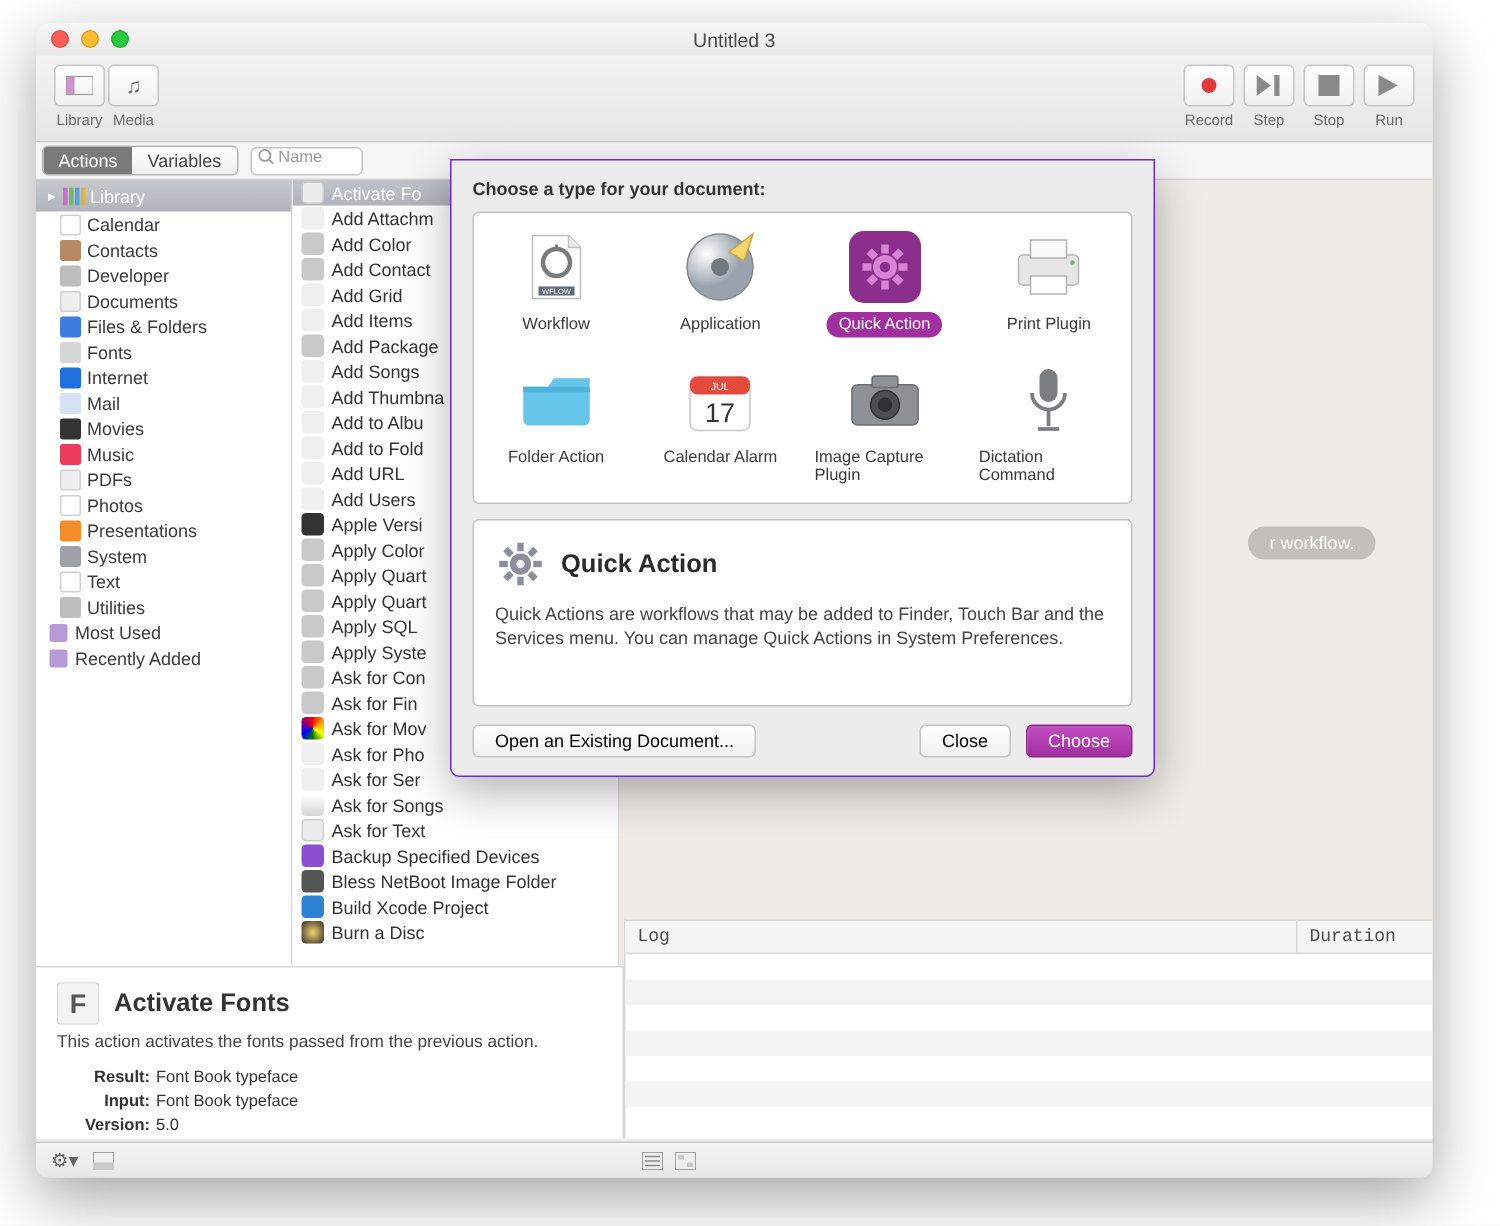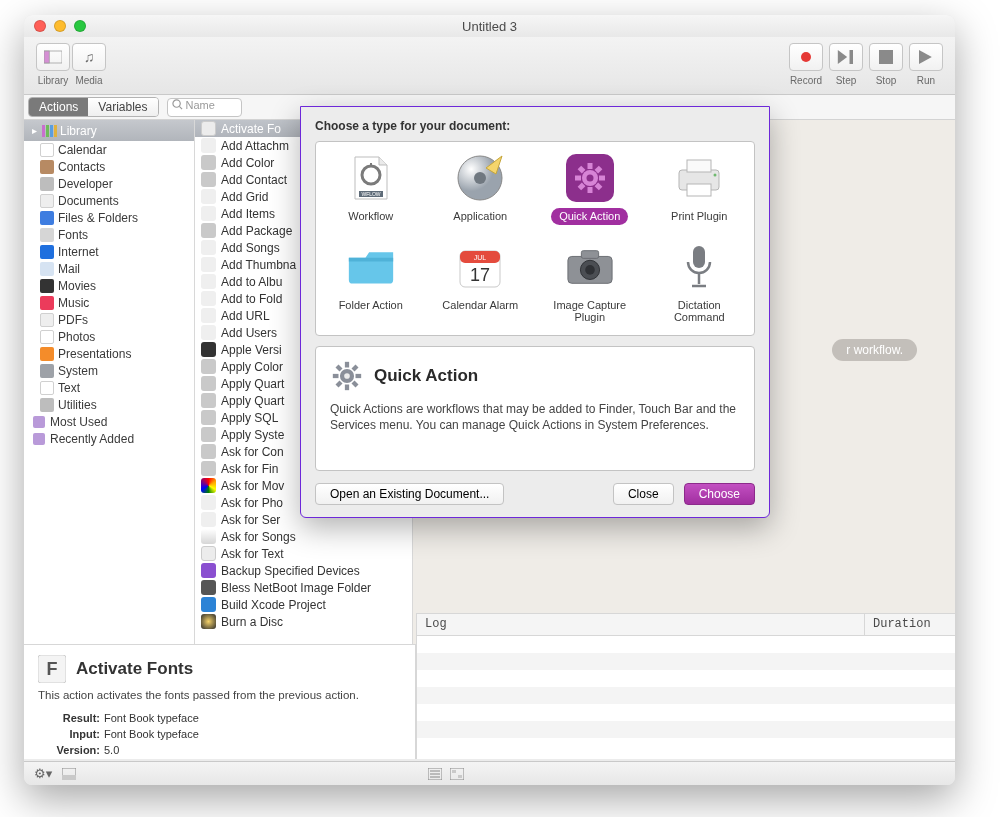--- a/index.html
+++ b/index.html
@@ -40,29 +40,29 @@
 .item .ic { position:absolute; left:16px; width:14px; height:14px; border-radius:2px; display:flex; align-items:center; justify-content:center; font-size:10px;}
 .grp { padding-left:26px; height:17px; display:flex; align-items:center; position:relative;}
 .grp .sq { position:absolute; left:9px; width:12px; height:12px; background:#b99ad9; border-radius:2px;}
 
 .col2 { width:218px; border-right:1px solid #d8d8d8; background:#fff; font-size:12px; color:#333; overflow:hidden;}
 .c2row { height:17px; display:flex; align-items:center; padding-left:26px; position:relative; white-space:nowrap; overflow:hidden; text-overflow:ellipsis;}
 .c2row.sel { background:linear-gradient(#bfc3c9,#b0b4bb); color:#fff;}
 .c2row .ic2 { position:absolute; left:6px; width:15px; height:15px; border-radius:3px;}
 
 .mainpane { flex:1; background:#efece7; position:relative; overflow:hidden;}
-.pill { position:absolute; right:38px; top:219px; background:#c3bfba; color:#fff; font-size:12px; padding:4px 14px; border-radius:12px;}
+.pill { position:absolute; right:38px; top:231px; background:#c3bfba; color:#fff; font-size:12px; padding:4px 14px; border-radius:12px;}
 
 
 .sheet { position:absolute; left:276px; top:91px; width:470px; background:#ececec; border:1px solid #6d28d9; border-bottom-left-radius:6px; border-bottom-right-radius:6px; box-shadow:0 10px 30px rgba(0,0,0,0.3); padding:12px 14px; z-index:5;}
 .sheet h4 { font-size:12px; font-weight:600; color:#333; margin-bottom:8px;}
 .typebox { border:1px solid #c3c3c3; background:#fff; border-radius:4px; height:195px; padding:8px 0; display:grid; grid-template-columns:repeat(4,1fr); grid-template-rows:1fr 1fr;}
 .tcell { display:flex; flex-direction:column; align-items:center; justify-content:flex-start; font-size:11px; color:#3a3a3a; cursor:default; padding-top:4px;}
 .ticon { width:48px; height:48px; margin-bottom:6px; display:flex; align-items:center; justify-content:center;}
-.tlabel { text-align:center; line-height:1.15; padding:2px 8px; border-radius:10px;}
+.tlabel { text-align:left; line-height:1.15; padding:2px 8px; border-radius:10px;}
 .tcell.sel .tlabel { background:#a12fa0; color:#fff;}
 .descbox { margin-top:10px; border:1px solid #c3c3c3; background:#fff; border-radius:4px; height:125px; padding:12px 14px;}
 .descbox h3 { font-size:17px; font-weight:600; color:#2a2a2a; display:flex; align-items:center; gap:10px; margin-bottom:8px;}
 .descbox p { font-size:12px; color:#444; line-height:1.35;}
 .gear-lg { width:34px; height:34px; }
 .btnrow { margin-top:12px; display:flex; align-items:center; gap:10px;}
 .btn { height:22px; padding:0 14px; font-size:12px; border:1px solid #c3c3c3; background:linear-gradient(#ffffff,#f1f1f1); border-radius:4px; display:flex; align-items:center;}
 .btn.primary { background:linear-gradient(#c24fc1,#a12fa0); color:#fff; border-color:#8c2a8b;}
 .spacer { flex:1; }
 

